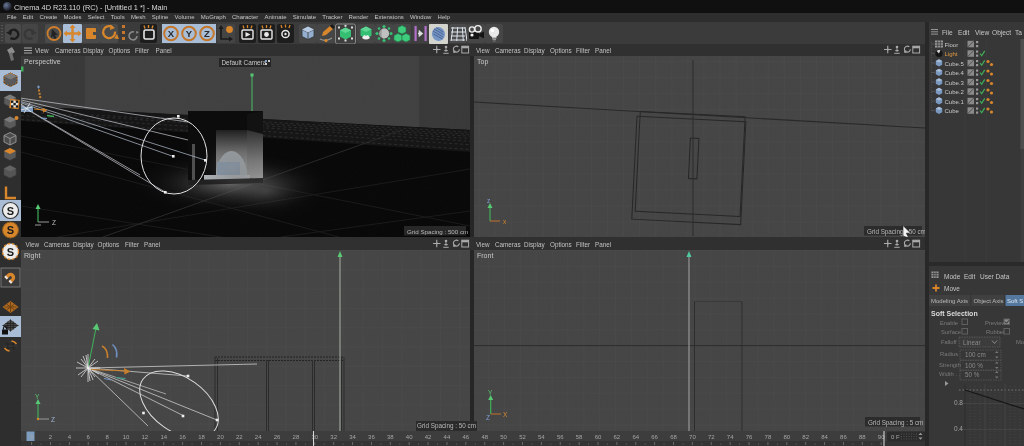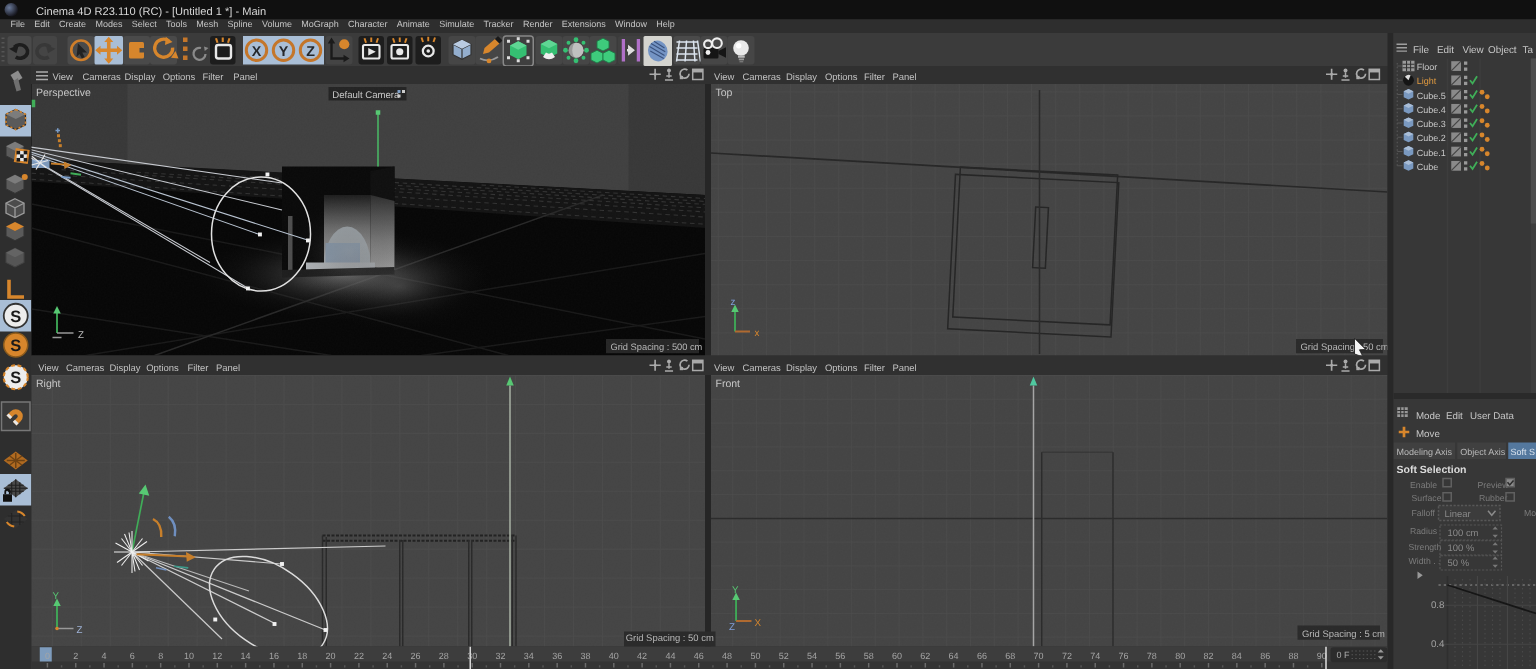--- a/index.html
+++ b/index.html
@@ -5,21 +5,21 @@
   html,body{margin:0;padding:0;}
   body{width:1024px;height:446px;overflow:hidden;background:#333;font-family:"Liberation Sans",sans-serif;position:relative;}
   .abs{position:absolute;}
   .txt{color:#c4c4c4;font-size:7.5px;white-space:nowrap;}
 </style>
 </head>
 <body>
 
 <div class="abs" style="left:0;top:0;width:1024px;height:13px;background:#101010;"></div>
 <div class="abs" style="left:3px;top:2px;width:9px;height:9px;border-radius:50%;background:radial-gradient(circle at 35% 35%, #6a7a9a, #16161e 72%);"></div>
-<div class="abs txt" style="left:24px;top:2.5px;font-size:7.4px;color:#d8d8d8;">Cinema 4D R23.110 (RC) - [Untitled 1 *] - Main</div>
+<div class="abs txt" style="left:14px;top:2.5px;font-size:7.4px;color:#d8d8d8;">Cinema 4D R23.110 (RC) - [Untitled 1 *] - Main</div>
 
 <div class="abs" style="left:0;top:13px;width:1024px;height:9px;background:#2e2e2e;"></div>
 <div id="mainmenu" class="abs" style="left:7px;top:14px;display:flex;gap:6.2px;color:#c6c6c6;font-size:6px;">
 <span>File</span>
     <span>Edit</span>
     <span>Create</span>
     <span>Modes</span>
     <span>Select</span>
     <span>Tools</span>
     <span>Mesh</span>

